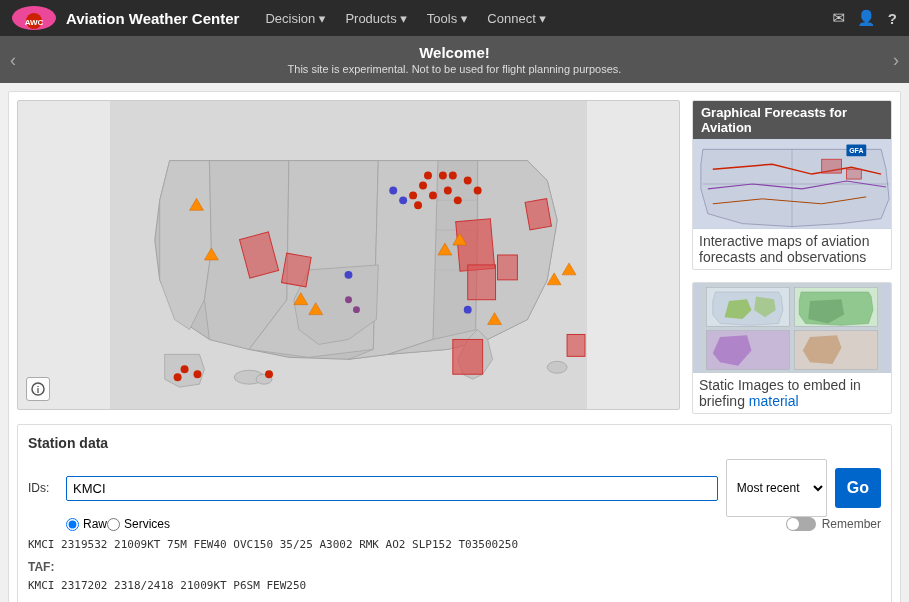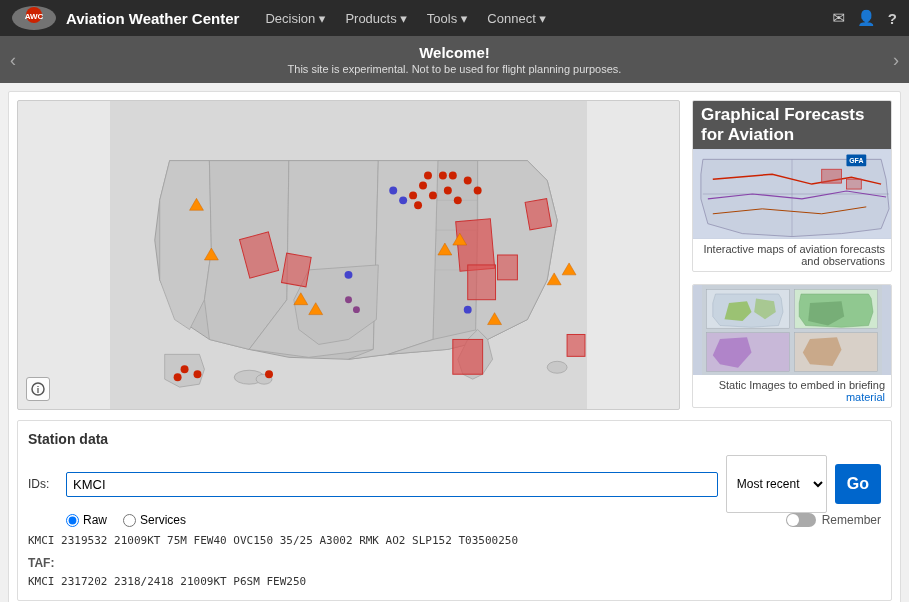--- a/index.html
+++ b/index.html
@@ -9,23 +9,23 @@
     .header {
       background: #2b2b2b;
       height: 36px;
       display: flex;
       align-items: center;
       padding: 0 12px;
       gap: 10px;
     }
     .header-logo {
       width: 44px; height: 24px;
-      background: #737373;
+      background: #ec4899;
       border-radius: 50%;
-      display: flex; align-items: flex-start; justify-content: center;
+      display: flex; align-items: flex-end; justify-content: center;
       font-size: 10px; color: white; font-weight: bold;
     }
     .header-title {
       color: white;
       font-size: 15px;
       font-weight: bold;
     }
     .header-nav {
       display: flex;
       gap: 4px;
@@ -126,35 +126,35 @@
       gap: 12px;
     }
     .sidebar-card {
       border: 1px solid #ddd;
       border-radius: 2px;
       overflow: hidden;
     }
     .sidebar-card-title {
       background: #555;
       color: white;
-      font-size: 17px;
+      font-size: 13px;
       font-weight: bold;
       padding: 4px 8px;
     }
     .sidebar-card-img {
       height: 90px;
       background: #c8d0e0;
       position: relative;
       overflow: hidden;
     }
     .sidebar-card-desc {
-      font-size: 11px;
+      font-size: 14px;
       padding: 4px 6px;
       color: #444;
-      text-align: right;
+      text-align: left;
     }
     .sidebar-card-desc a { color: #0066cc; text-decoration: none; }
 
     
     .station-section {
       border: 1px solid #ddd;
       border-radius: 2px;
       padding: 10px;
       margin-top: 10px;
     }
@@ -198,21 +198,21 @@
       border: none;
       border-radius: 3px;
       padding: 11px 12px;
       cursor: pointer;
       font-size: 16px;
       font-weight: bold;
     }
     .radio-row {
       display: flex;
       align-items: center;
-      gap: 16px;
+      gap: 0;
       margin-bottom: 6px;
       margin-left: 38px;
     }
     .radio-label {
       font-size: 12px;
       display: flex;
       align-items: center;
       gap: 4px;
     }
     .toggle-remember {

